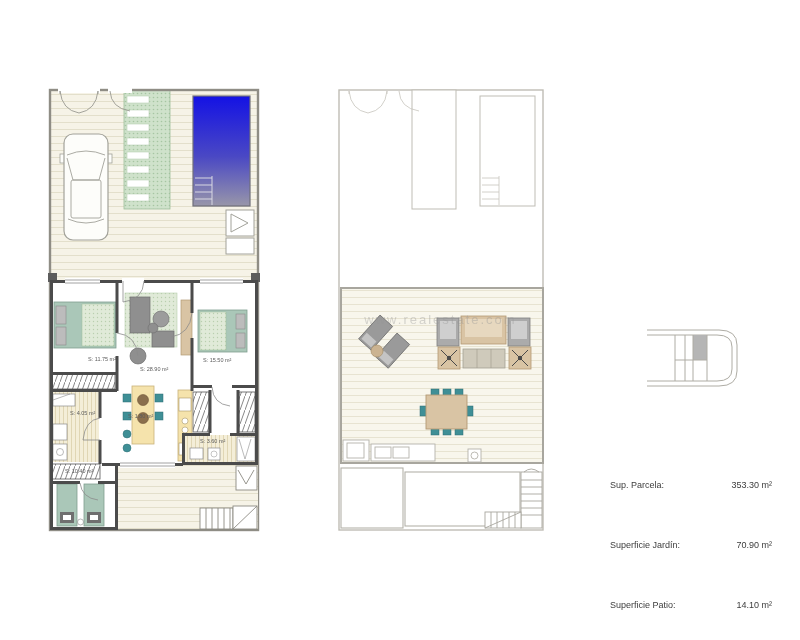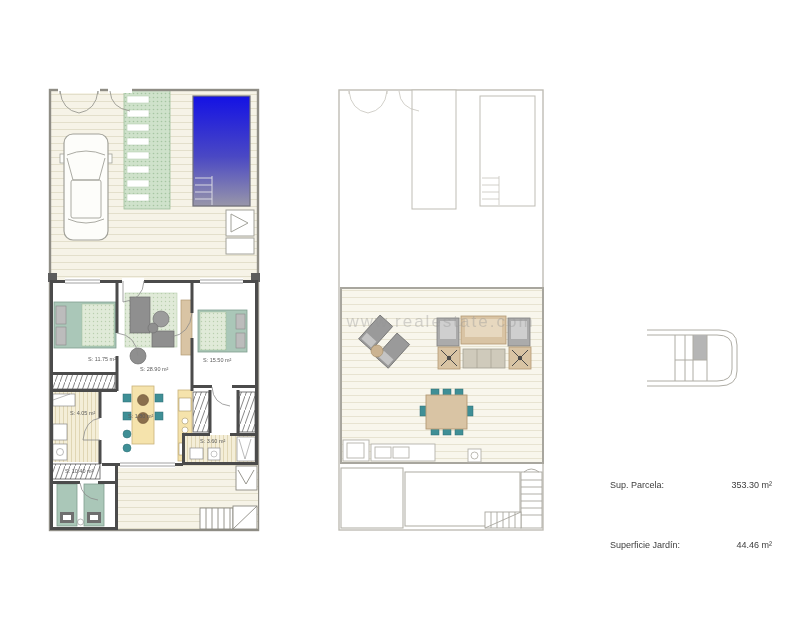--- a/index.html
+++ b/index.html
@@ -13,21 +13,21 @@
   #stair-key{left:645px;top:322px;}
   .legend{
     position:absolute;left:610px;top:432px;width:162px;
     font-size:9px;color:#3c3c3c;
   }
   .legend-row{display:flex;justify-content:space-between;height:13px;line-height:13px;margin-top:47px;}
   .legend-row.gap{margin-bottom:8px;}
   .legend-value{text-align:right;}
   .watermark{
     position:absolute;left:338px;top:312px;width:205px;text-align:center;
-    font-size:17px;letter-spacing:2px;color:rgba(150,150,150,0.38);
+    font-size:13px;letter-spacing:2px;color:rgba(150,150,150,0.38);
     filter:blur(0.6px);white-space:nowrap;overflow:hidden;
   }
   svg text{font-family:"Liberation Sans", sans-serif;fill:#5c5c5c;}
 </style>
 </head>
 <body>
 
 <svg id="ground-plan" class="plan" width="228" height="448" viewBox="0 0 228 448">
   <defs>
     <linearGradient id="poolGrad" x1="0" y1="0" x2="0" y2="1">
@@ -405,15 +405,19 @@
   </g>
 </svg>
 
 <div class="legend">
   <div class="legend-row gap">
     <span class="legend-label">Sup. Parcela:</span>
     <span class="legend-value">353.30 m²</span>
   </div>
   <div class="legend-row">
     <span class="legend-label">Superficie Jardín:</span>
-    <span class="legend-value">44.46 m²</span>
+    <span class="legend-value">70.90 m²</span>
+  </div>
+  <div class="legend-row">
+    <span class="legend-label">Superficie Patio:</span>
+    <span class="legend-value">14.10 m²</span>
   </div>
 </div>
 
 </body></html>

